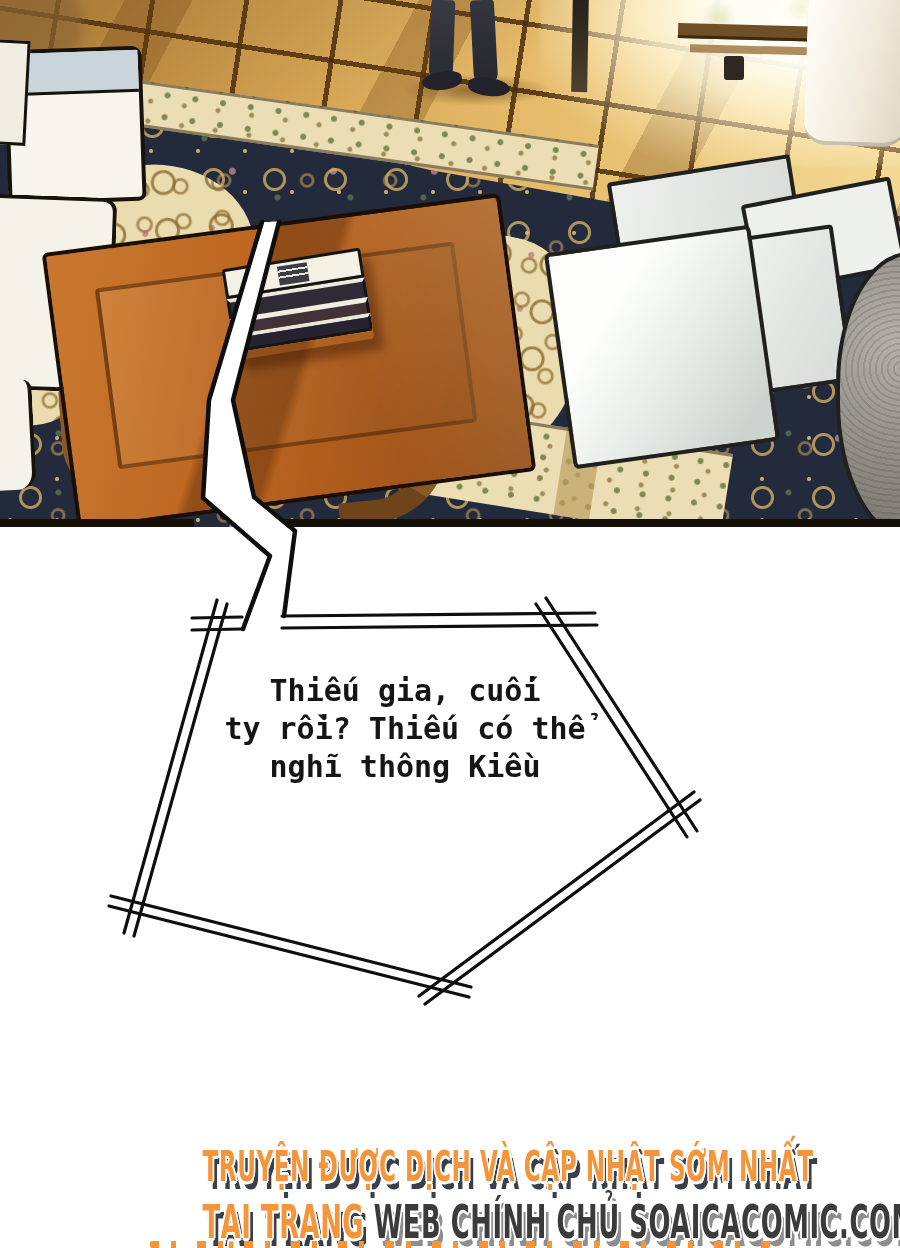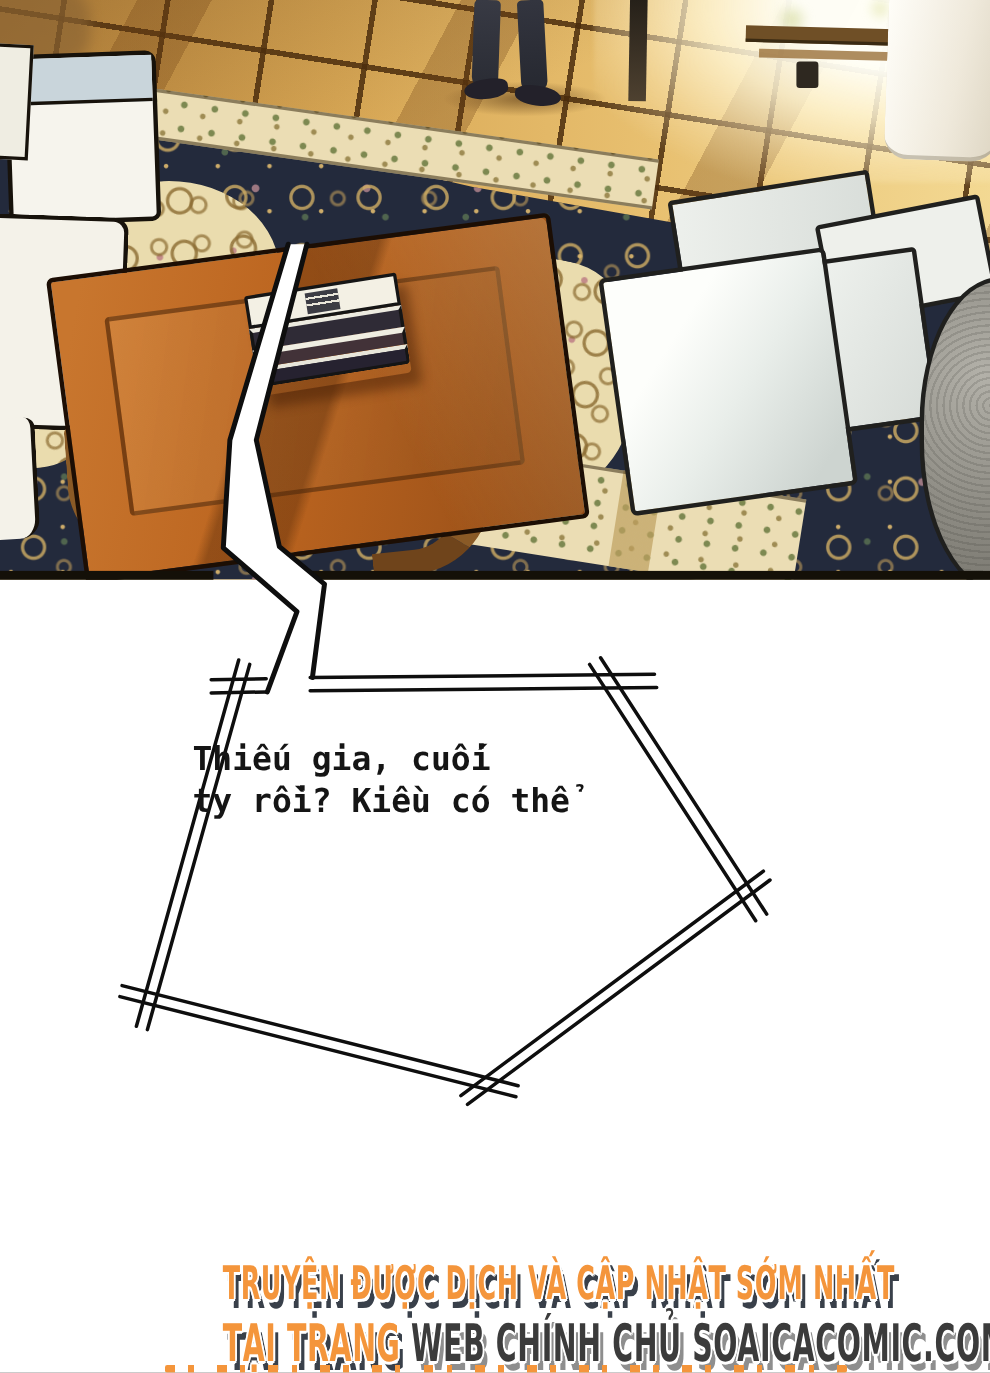--- a/index.html
+++ b/index.html
@@ -134,21 +134,21 @@
       radial-gradient(circle at 35% 30%, #B3B1A9, #8E8C84 55%, #75736B);}
 
   .panel-border{position:absolute;top:519px;height:8px;background:#141008;}
   .pb-left{left:0;width:194px;}
   .pb-right{left:282px;width:618px;}
 
   
   .overlay{position:absolute;left:0;top:0;z-index:5;pointer-events:none;}
   .bubble-text{position:absolute;left:175px;top:672px;width:460px;z-index:6;
     font-family:"DejaVu Sans Mono",monospace;font-weight:bold;font-size:30px;line-height:38px;
-    color:#151515;white-space:nowrap;}
+    color:#151515;text-align:center;white-space:nowrap;}
 
   
   .footer-line{position:absolute;left:0;width:900px;text-align:center;z-index:4;
     font-family:"DejaVu Sans",sans-serif;font-weight:bold;white-space:nowrap;letter-spacing:1px;}
   .f1{top:1142px;font-size:42px;transform:scaleX(.55);transform-origin:50% 50%;}
   .f2{top:1194px;font-size:47px;transform:scaleX(.55);transform-origin:50% 50%;}
   .txt-orange{color:#F4953B;
     text-shadow:3px 0 0 #FFF,-3px 0 0 #FFF,0 3px 0 #FFF,0 -3px 0 #FFF,2px 2px 0 #FFF,-2px 2px 0 #FFF,2px -2px 0 #FFF,-2px -2px 0 #FFF,8px 8px 0 #39404A;}
   .txt-dark{color:#3B3B3B;
     text-shadow:3px 0 0 #FFF,-3px 0 0 #FFF,0 3px 0 #FFF,0 -3px 0 #FFF,2px 2px 0 #FFF,-2px 2px 0 #FFF,2px -2px 0 #FFF,-2px -2px 0 #FFF,8px 8px 0 #8E8E8E;}
@@ -243,20 +243,21 @@
       <line x1="694" y1="792" x2="419" y2="996"></line>
         <line x1="700" y1="800" x2="425" y2="1004"></line>
 
       <line x1="109" y1="906" x2="469" y2="997"></line>
         <line x1="111" y1="896" x2="471" y2="987"></line>
     </g>
   </svg>
 
   <div class="bubble-text">
     <div>Thiếu gia, cuối</div>
-    <div>ty rồi? Kiều có thể</div>
+    <div>ty rồi? Thiếu có thể</div>
+    <div>nghĩ thông Kiều</div>
   </div>
 
   <div class="footer-line f1 txt-orange">TRUYỆN ĐƯỢC DỊCH VÀ CẬP NHẬT SỚM NHẤT</div>
   <div class="footer-line f2"><span class="txt-orange">TẠI TRANG </span><span class="txt-dark">WEB CHÍNH CHỦ SOAICACOMIC.COM</span></div>
   <div class="f3"></div>
 
 </div>
 
 </body></html>

